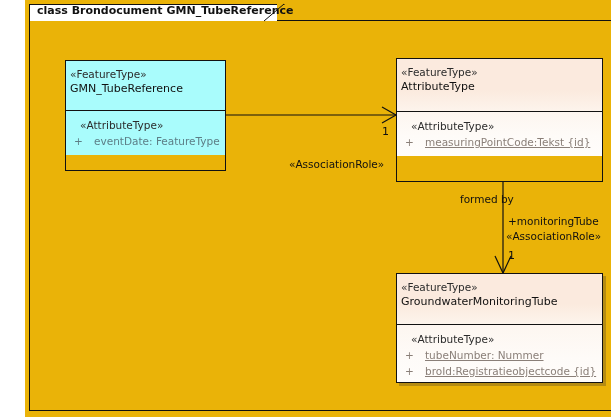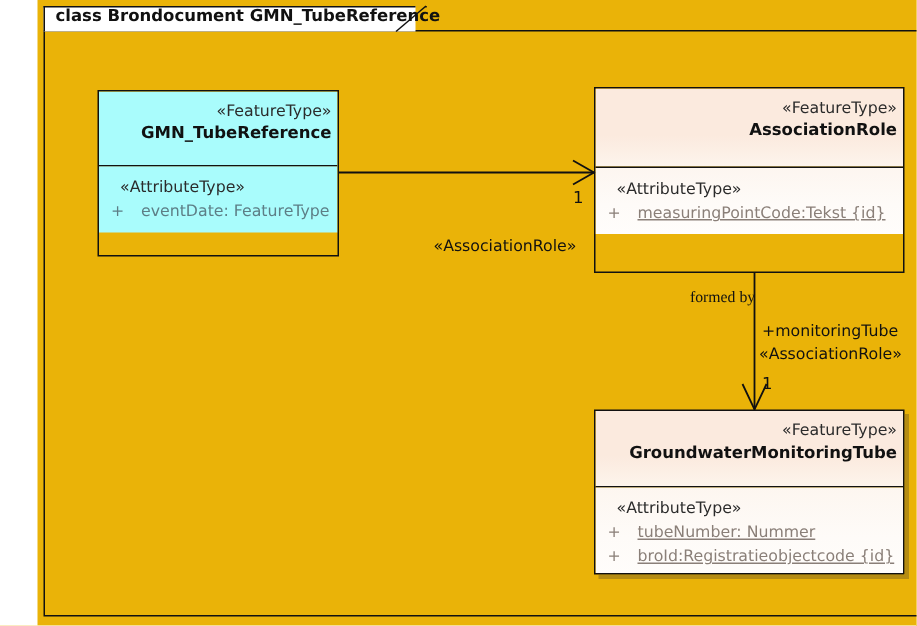--- a/index.html
+++ b/index.html
@@ -61,32 +61,32 @@
     box-sizing: border-box;
     border: 1.5px solid #111111;
     overflow: hidden;
   }
   .uml-class.shadowed {
     box-shadow: 3px 3px 0 rgba(60,50,45,0.30);
   }
   .uml-header {
     box-sizing: border-box;
     border-bottom: 1.5px solid #111111;
-    text-align: right;
+    text-align: left;
     padding: 6px 4px 19px 4px;
   }
   .uml-stereotype {
     font-size: 10.5px;
     color: #2b2b2b;
     line-height: 14px;
     white-space: nowrap;
   }
   .uml-name {
     font-size: 11px;
-    font-weight: bold;
+    font-weight: normal;
     color: #111111;
     line-height: 15px;
     white-space: nowrap;
   }
   .uml-compartment {
     box-sizing: border-box;
     padding: 7px 4px 6px 8px;
   }
   .attr-stereotype {
     font-size: 10.5px;
@@ -182,21 +182,21 @@
       <div class="attr-stereotype">«AttributeType»</div>
       <div class="attr-row">
         <span class="attr-vis">+</span><span>eventDate: FeatureType</span>
       </div>
     </div>
   </div>
 
   <div class="uml-class peach" style="left:371px; top:58px; width:207px; height:124px;">
     <div class="uml-header" style="height:53px;">
       <div class="uml-stereotype">«FeatureType»</div>
-      <div class="uml-name">AssociationRole</div>
+      <div class="uml-name">AttributeType</div>
     </div>
     <div class="uml-compartment">
       <div class="attr-stereotype">«AttributeType»</div>
       <div class="attr-row">
         <span class="attr-vis">+</span><span>measuringPointCode:Tekst {id}</span>
       </div>
     </div>
   </div>
 
   <div class="uml-class peach shadowed" style="left:371px; top:273px; width:207px; height:110px;">
@@ -211,18 +211,18 @@
       </div>
       <div class="attr-row">
         <span class="attr-vis">+</span><span>broId:Registratieobjectcode {id}</span>
       </div>
     </div>
   </div>
 
   <div class="conn-mult" style="left:357px; top:125px;">1</div>
   <div class="conn-label" style="left:264px; top:157px;">«AssociationRole»</div>
 
-  <div class="conn-label" style="left:435px; top:192px;font-family:Liberation Serif, serif;">formed by</div>
+  <div class="conn-label" style="left:435px; top:192px;">formed by</div>
   <div class="conn-label" style="left:483px; top:214px;">+monitoringTube</div>
   <div class="conn-label" style="left:481px; top:229px;">«AssociationRole»</div>
   <div class="conn-mult" style="left:483px; top:249px;">1</div>
 
 </div>
 
 </body></html>

